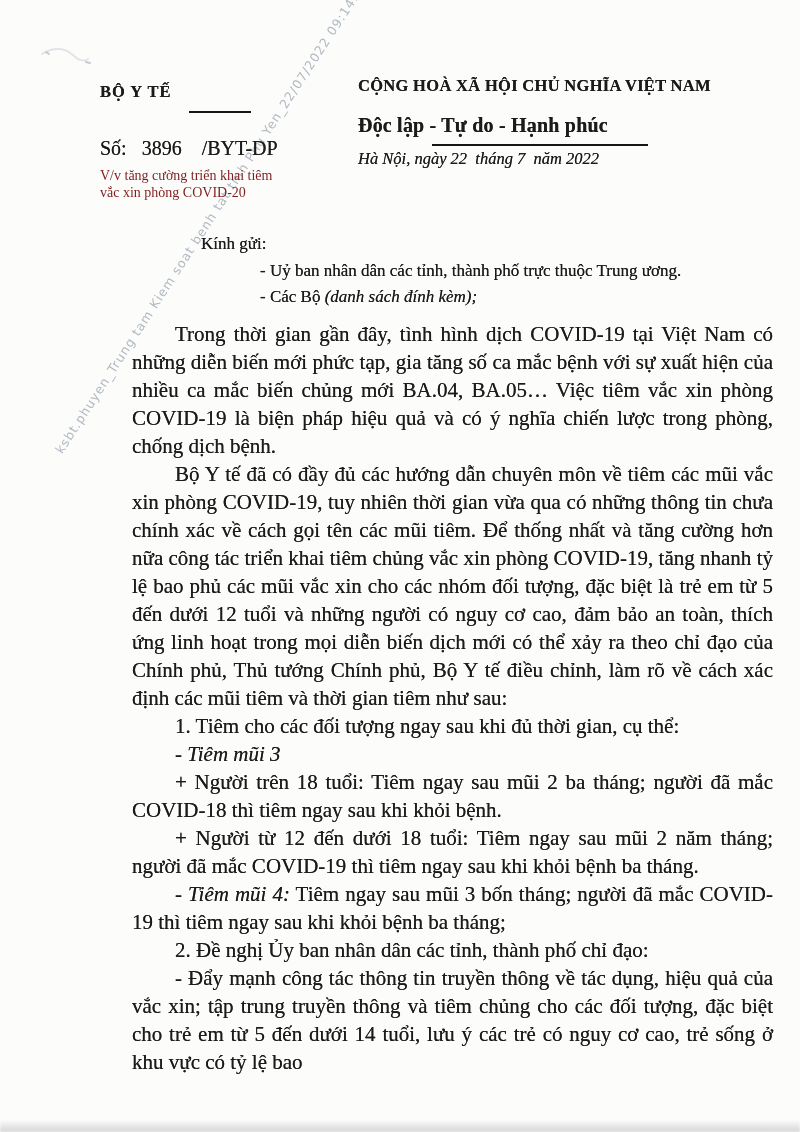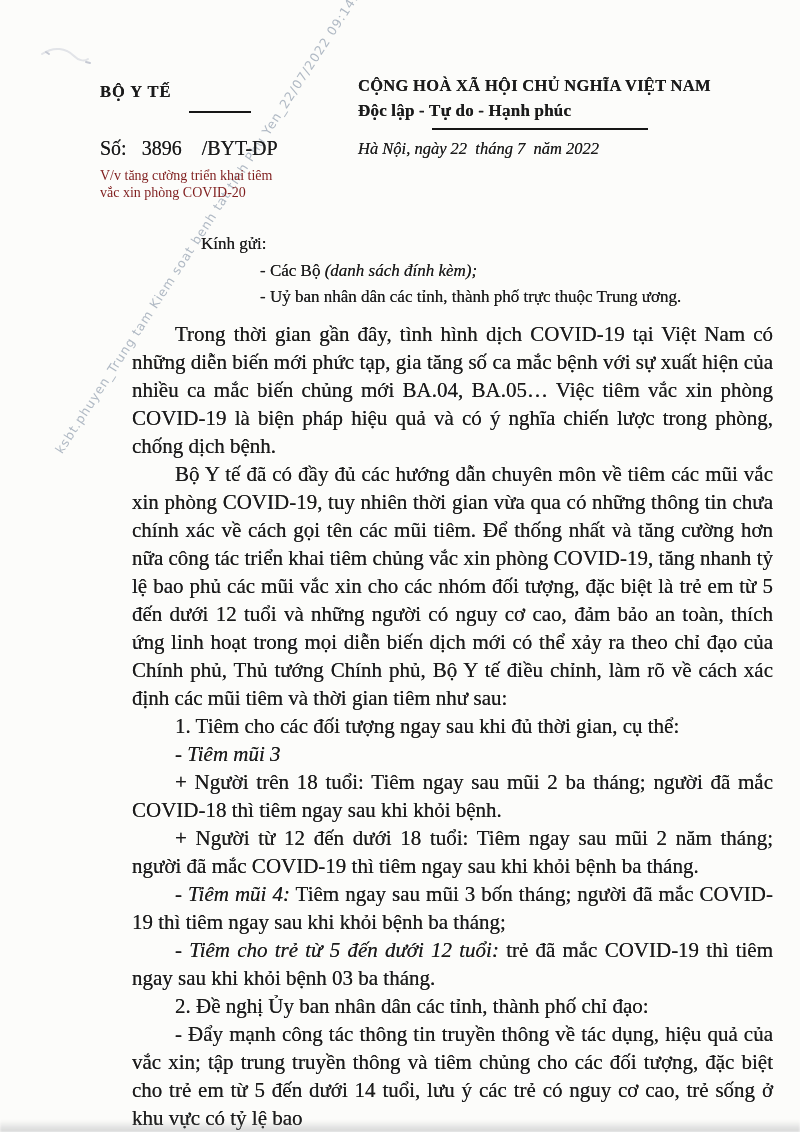--- a/index.html
+++ b/index.html
@@ -30,23 +30,23 @@
     filter:blur(1px);
   }
   
   .hdr-left{position:absolute;left:100px;top:82px;width:240px;text-align:left;}
   .org{font-weight:bold;font-size:16.5px;letter-spacing:1px;}
   .org-underline{width:62px;height:2px;background:#161616;margin:9px auto 0;}
   .doc-number{margin-top:24px;font-size:20px;white-space:pre;}
   .subject{margin-top:7px;font-size:14px;line-height:17px;color:#7f1d1d;}
   .hdr-right{position:absolute;left:358px;top:76px;width:364px;}
   .national-1{font-weight:bold;font-size:16.5px;letter-spacing:.3px;}
-  .national-2{font-weight:bold;font-size:17px;margin-top:5px;letter-spacing:.2px;}
+  .national-2{font-weight:bold;font-size:20px;margin-top:18px;letter-spacing:.2px;}
   .motto-underline{width:216px;height:2px;background:#161616;margin:7px auto 0;}
-  .place-date{margin-top:9px;font-style:italic;font-size:16.5px;white-space:pre;}
+  .place-date{margin-top:3px;font-style:italic;font-size:16.5px;white-space:pre;}
   
   .salutation{position:absolute;left:115px;top:231px;width:641px;font-size:17px;line-height:26px;}
   .salutation .label{margin-left:86px;}
   .salutation .recipients{margin-left:145px;margin-top:1px;}
   
   .body-text{
     position:absolute;left:132px;top:320px;width:641px;
     font-size:21px;line-height:28px;text-align:justify;
   }
   .body-text p{margin:0;text-indent:43px;}
@@ -78,32 +78,31 @@
   <div class="hdr-right">
     <div class="national-1 ink">CỘNG HOÀ XÃ HỘI CHỦ NGHĨA VIỆT NAM</div>
     <div class="national-2 ink">Độc lập - Tự do - Hạnh phúc</div>
     <div class="motto-underline"></div>
     <div class="place-date ink">Hà Nội, ngày 22  tháng 7  năm 2022</div>
   </div>
 
   <div class="salutation ink">
     <div class="label">Kính gửi:</div>
     <div class="recipients">
+      <div>- Uỷ ban nhân dân các tỉnh, thành phố trực thuộc Trung ương.</div>
       <div><span>- Các Bộ </span><span class="it">(danh sách đính kèm);</span></div>
-      <div>- Uỷ ban nhân dân các tỉnh, thành phố trực thuộc Trung ương.</div>
     </div>
   </div>
 
   <div class="body-text ink">
     <p>Trong thời gian gần đây, tình hình dịch COVID-19 tại Việt Nam có những diễn biến mới phức tạp, gia tăng số ca mắc bệnh với sự xuất hiện của nhiều ca mắc biến chủng mới BA.04, BA.05… Việc tiêm vắc xin phòng COVID-19 là biện pháp hiệu quả và có ý nghĩa chiến lược trong phòng, chống dịch bệnh.</p>
     <p>Bộ Y tế đã có đầy đủ các hướng dẫn chuyên môn về tiêm các mũi vắc xin phòng COVID-19, tuy nhiên thời gian vừa qua có những thông tin chưa chính xác về cách gọi tên các mũi tiêm. Để thống nhất và tăng cường hơn nữa công tác triển khai tiêm chủng vắc xin phòng COVID-19, tăng nhanh tỷ lệ bao phủ các mũi vắc xin cho các nhóm đối tượng, đặc biệt là trẻ em từ 5 đến dưới 12 tuổi và những người có nguy cơ cao, đảm bảo an toàn, thích ứng linh hoạt trong mọi diễn biến dịch mới có thể xảy ra theo chỉ đạo của Chính phủ, Thủ tướng Chính phủ, Bộ Y tế điều chỉnh, làm rõ về cách xác định các mũi tiêm và thời gian tiêm như sau:</p>
     <p>1. Tiêm cho các đối tượng ngay sau khi đủ thời gian, cụ thể:</p>
     <p class="it">- Tiêm mũi 3</p>
     <p>+ Người trên 18 tuổi: Tiêm ngay sau mũi 2 ba tháng; người đã mắc COVID-18 thì tiêm ngay sau khi khỏi bệnh.</p>
     <p>+ Người từ 12 đến dưới 18 tuổi: Tiêm ngay sau mũi 2 năm tháng; người đã mắc COVID-19 thì tiêm ngay sau khi khỏi bệnh ba tháng.</p>
     <p><span class="it">- Tiêm mũi 4:</span><span> Tiêm ngay sau mũi 3 bốn tháng; người đã mắc COVID-19 thì tiêm ngay sau khi khỏi bệnh ba tháng;</span></p>
-    <p><span class="it">- Tiêm cho trẻ từ 5 đến dưới 12 tuổi:</span><span> trẻ đã mắc COVID-19 thì tiêm ngay sau khi khỏi bệnh 03 ba tháng.</span></p>
     <p>2. Đề nghị Ủy ban nhân dân các tỉnh, thành phố chỉ đạo:</p>
     <p>- Đẩy mạnh công tác thông tin truyền thông về tác dụng, hiệu quả của vắc xin; tập trung truyền thông và tiêm chủng cho các đối tượng, đặc biệt cho trẻ em từ 5 đến dưới 14 tuổi, lưu ý các trẻ có nguy cơ cao, trẻ sống ở khu vực có tỷ lệ bao</p>
   </div>
 
   <div class="bottom-shadow"></div>
 </div>
 
 </body></html>

